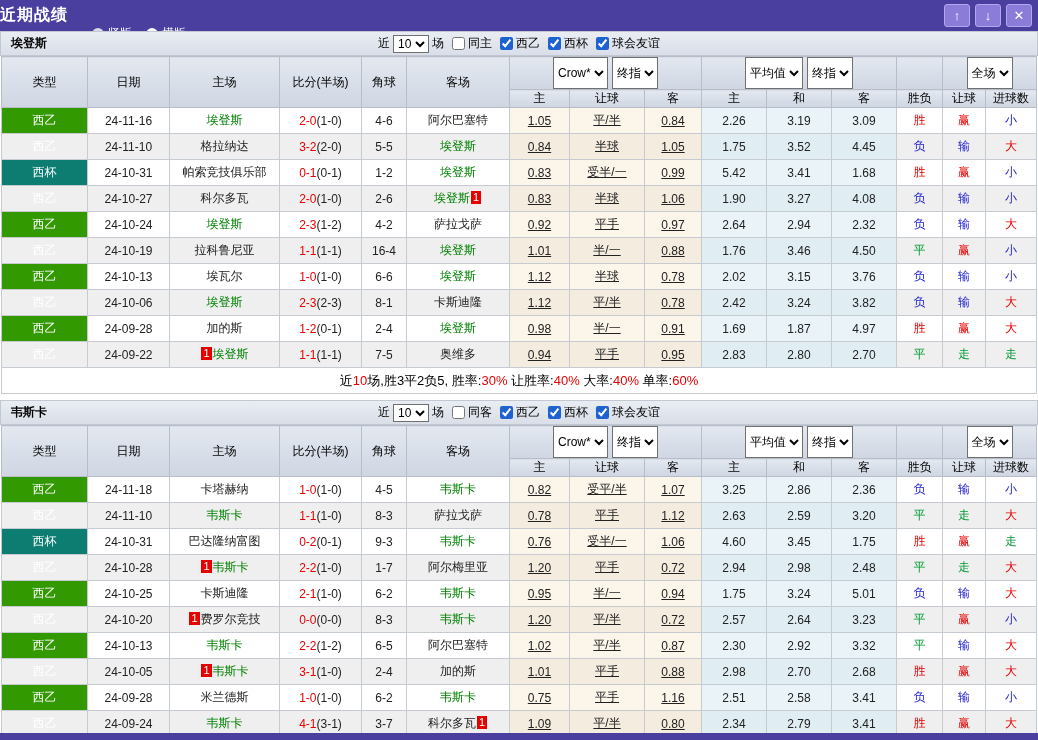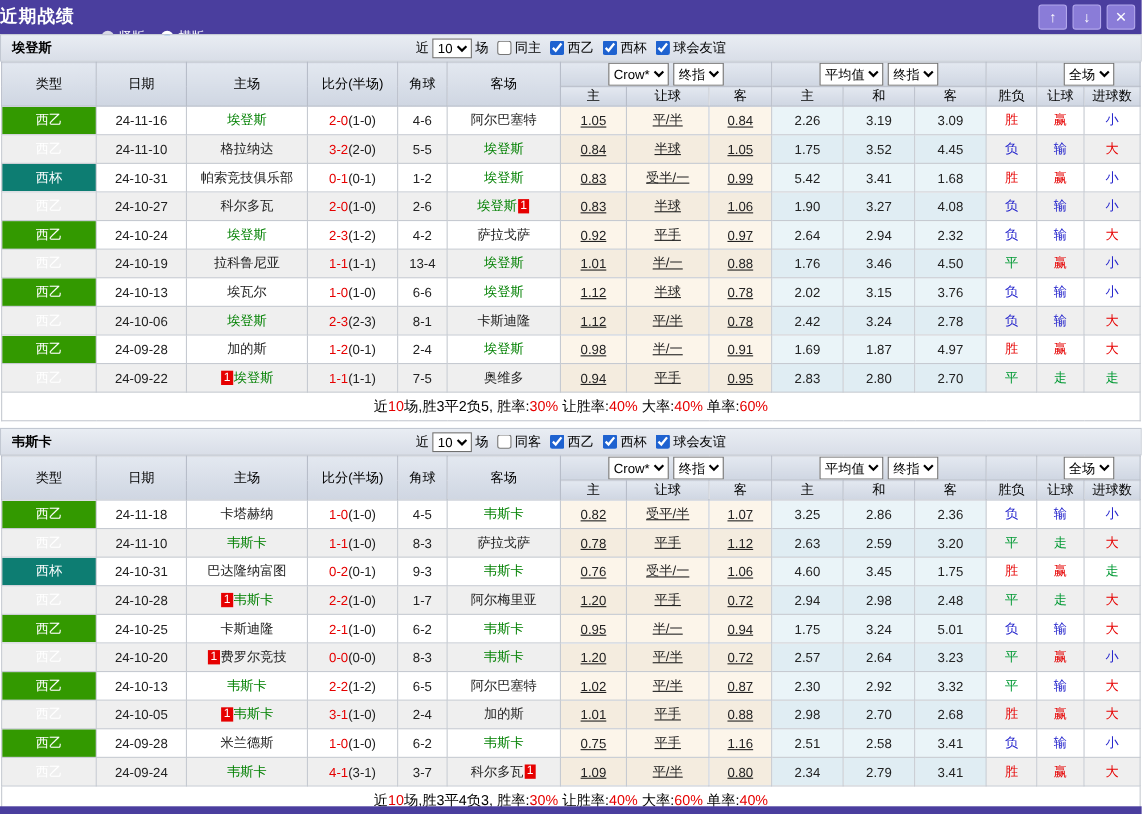--- a/index.html
+++ b/index.html
@@ -35,21 +35,21 @@
   .section-filter { flex:1; display:flex; justify-content:center; align-items:center; gap:3px; color:#000; }
   .section-filter select { font-size:12px; height:18px; border:1px solid #707070; background:#fff; }
   .section-filter input[type=checkbox]{ width:13px; height:13px; accent-color:#1e62d0; margin-left:5px; }
 
   
   table { border-collapse:collapse; table-layout:fixed; width:1036px; margin-left:1px; }
   th, td { border:1px solid #c6cad1; text-align:center; font-weight:normal; overflow:hidden; white-space:nowrap; }
   thead th { background:linear-gradient(#e3e8f0,#cfd6e2); font-size:12px; color:#000; border-color:#b7bdc9; }
   tr.hdr-top th { height:21px; }
   tr.hdr-bot th { height:17px; }
-  thead select { font-size:12px; height:21px; border:1px solid #707070; background:#fff; margin:0 2px; }
+  thead select { font-size:12px; height:32px; border:1px solid #707070; background:#fff; margin:0 2px; }
   tbody td { height:26px; font-size:12px; color:#222; background:#fff; }
   tr.alt td { background:#efefef; }
   td.cream { background:#fcf5ea;text-decoration:underline; }
   tr.alt td.cream { background:#f4ecdf; }
   td.lblue { background:#eaf4f8; }
   tr.alt td.lblue { background:#e0edf3; }
   td.type-green { background:#339900; color:#fff; }
   td.type-teal  { background:#0d7d72; color:#fff; }
   .team-green { color:#008000; }
   .score-main { color:#e60000; }
@@ -239,21 +239,21 @@
           <td class="lblue">2.32</td>
           <td class="res-b">负</td>
           <td class="res-b">输</td>
           <td class="res-r">大</td>
         </tr>
         <tr class="alt">
           <td class="type-green">西乙</td>
           <td>24-10-19</td>
           <td><span>拉科鲁尼亚</span></td>
           <td><span class="score-main">1-1</span><span class="score-half">(1-1)</span></td>
-          <td>13-4</td>
+          <td>16-4</td>
           <td><span class="team-green">埃登斯</span></td>
           <td class="cream">1.01</td>
           <td class="cream">半/一</td>
           <td class="cream">0.88</td>
           <td class="lblue">1.76</td>
           <td class="lblue">3.46</td>
           <td class="lblue">4.50</td>
           <td class="res-g">平</td>
           <td class="res-r">赢</td>
           <td class="res-b">小</td>
@@ -280,21 +280,21 @@
           <td>24-10-06</td>
           <td><span class="team-green">埃登斯</span></td>
           <td><span class="score-main">2-3</span><span class="score-half">(2-3)</span></td>
           <td>8-1</td>
           <td><span>卡斯迪隆</span></td>
           <td class="cream">1.12</td>
           <td class="cream">平/半</td>
           <td class="cream">0.78</td>
           <td class="lblue">2.42</td>
           <td class="lblue">3.24</td>
-          <td class="lblue">2.78</td>
+          <td class="lblue">3.82</td>
           <td class="res-b">负</td>
           <td class="res-b">输</td>
           <td class="res-r">大</td>
         </tr>
         <tr>
           <td class="type-green">西乙</td>
           <td>24-09-28</td>
           <td><span>加的斯</span></td>
           <td><span class="score-main">1-2</span><span class="score-half">(0-1)</span></td>
           <td>2-4</td>

